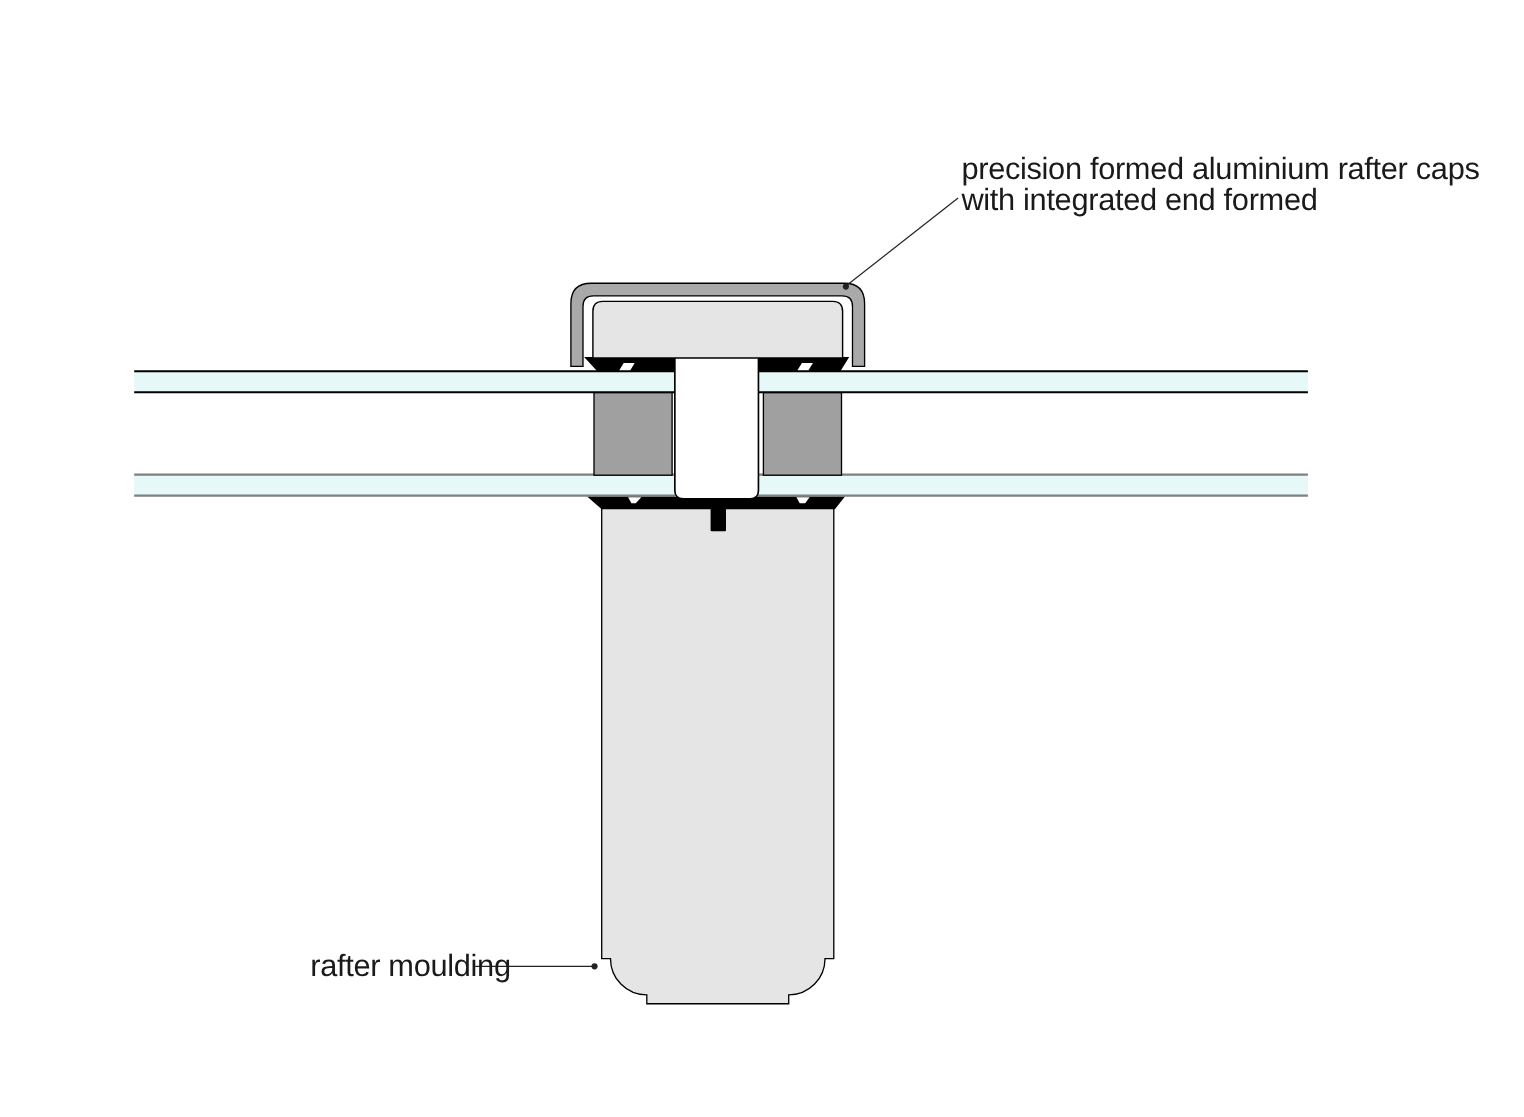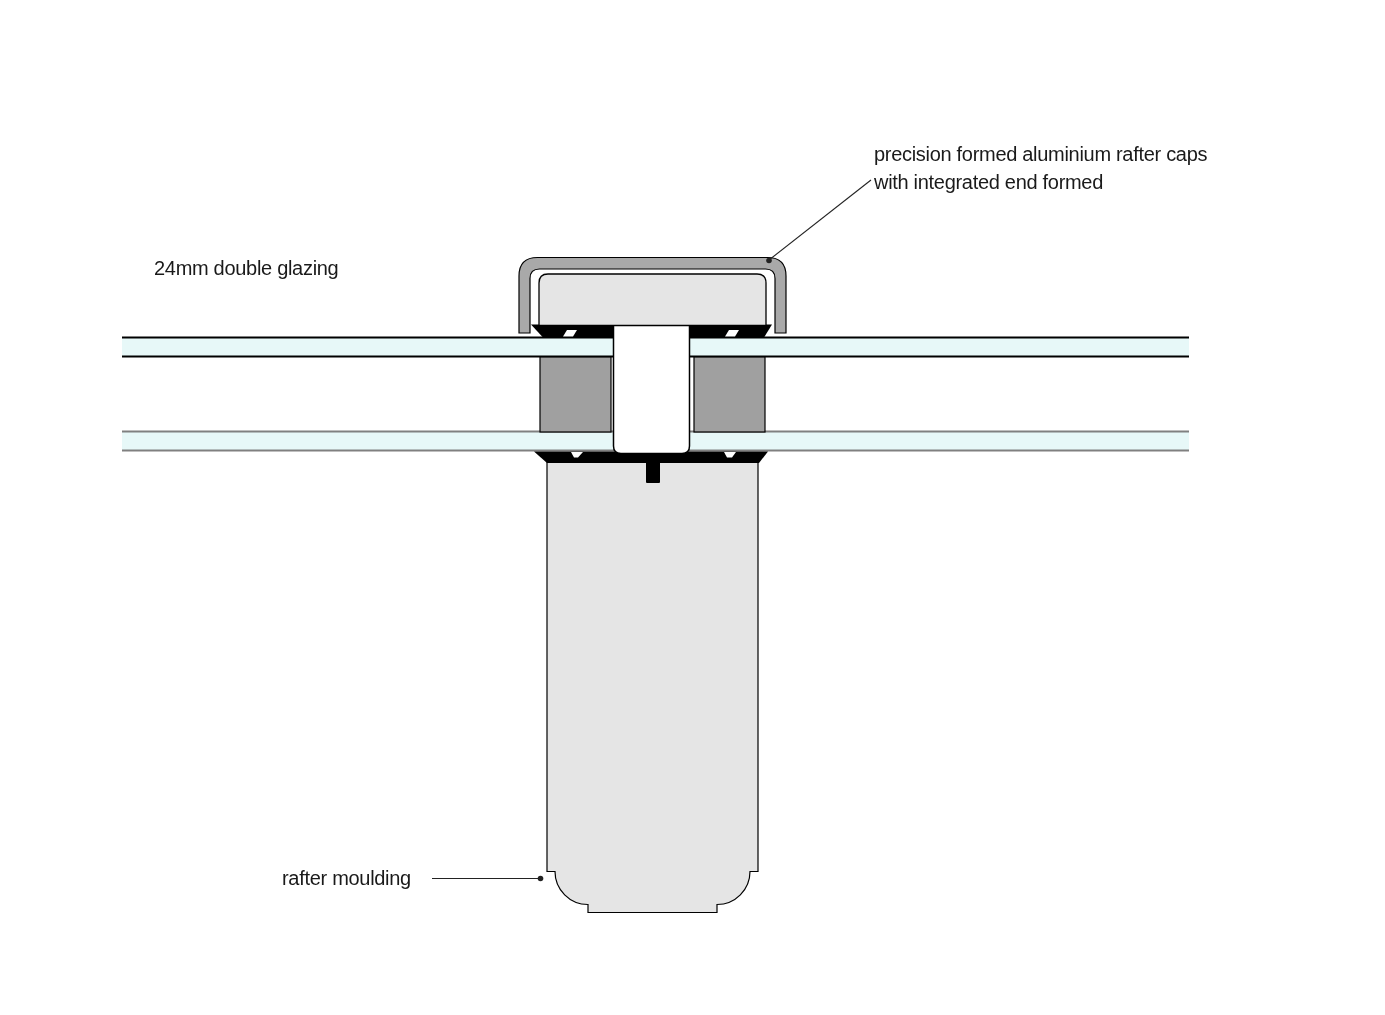--- a/index.html
+++ b/index.html
@@ -7,21 +7,21 @@
     position: relative;
     width: 1385px;
     height: 1015px;
     overflow: hidden;
     font-family: "Liberation Sans", sans-serif;
   }
   .stage svg { position: absolute; left: 0; top: 0; }
   .ln   { stroke: #000; }
   .label {
     position: absolute;
-    font-size: 20px;
+    font-size: 28px;
     line-height: 28px;
     letter-spacing: -0.3px;
     white-space: nowrap;
   }
 </style>
 </head>
 <body>
 
 <div class="stage" style="background-color: rgb(255, 255, 255);">
 
@@ -64,16 +64,15 @@
 
     <line x1="432" y1="878.5" x2="540" y2="878.5" stroke-width="1.1" stroke="#222222"></line>
     <circle cx="540.5" cy="878.5" r="2.8" fill="#222222"></circle>
   </svg>
 
   <div class="label" style="left: 874px; top: 140px; color: rgb(26, 26, 26);">
     <div>precision formed aluminium rafter caps</div>
     <div>with integrated end formed</div>
   </div>
 
-  <div class="label" style="left: 154px; top: 254px; color: rgb(26, 26, 26);">24mm double glazing</div>
 
   <div class="label" style="left: 282px; top: 864px; color: rgb(26, 26, 26);">rafter moulding</div>
 </div>
 
 </body></html>

